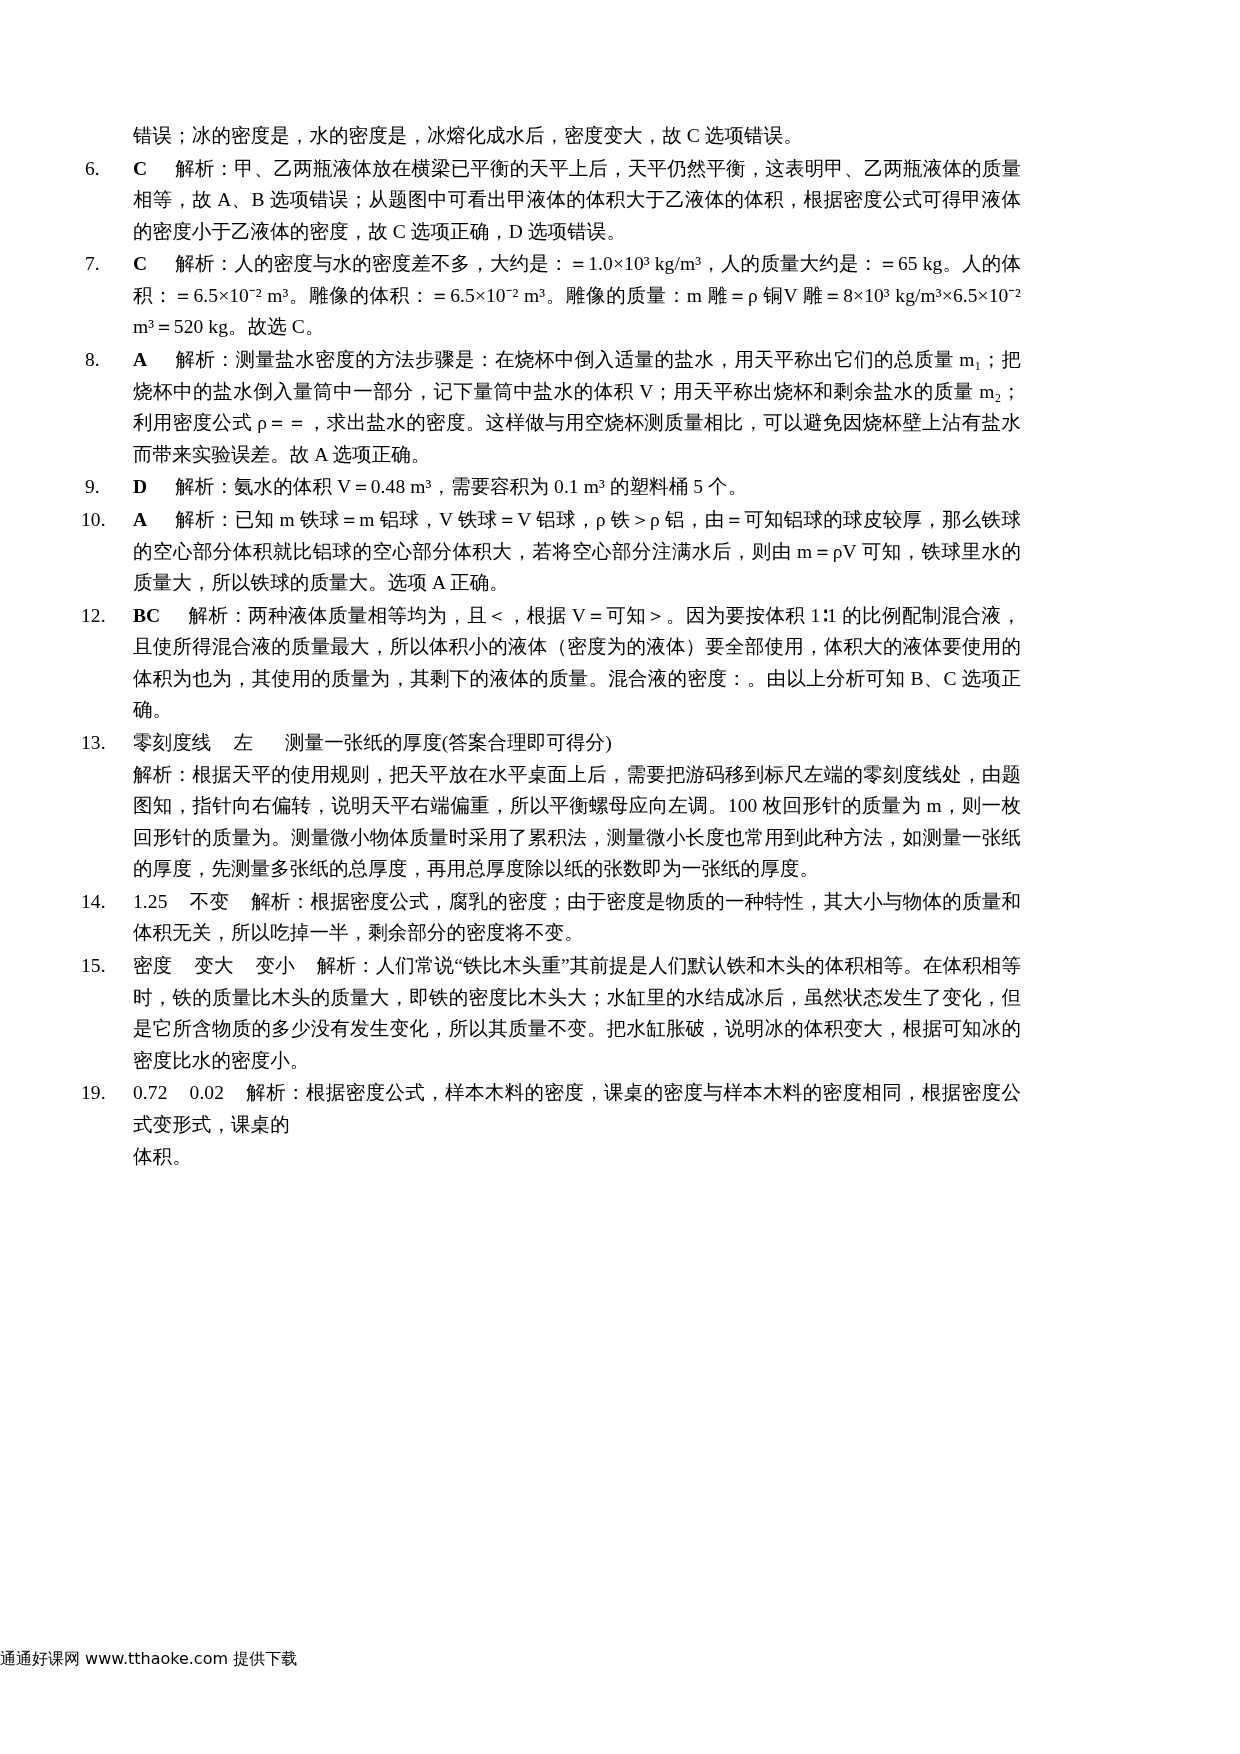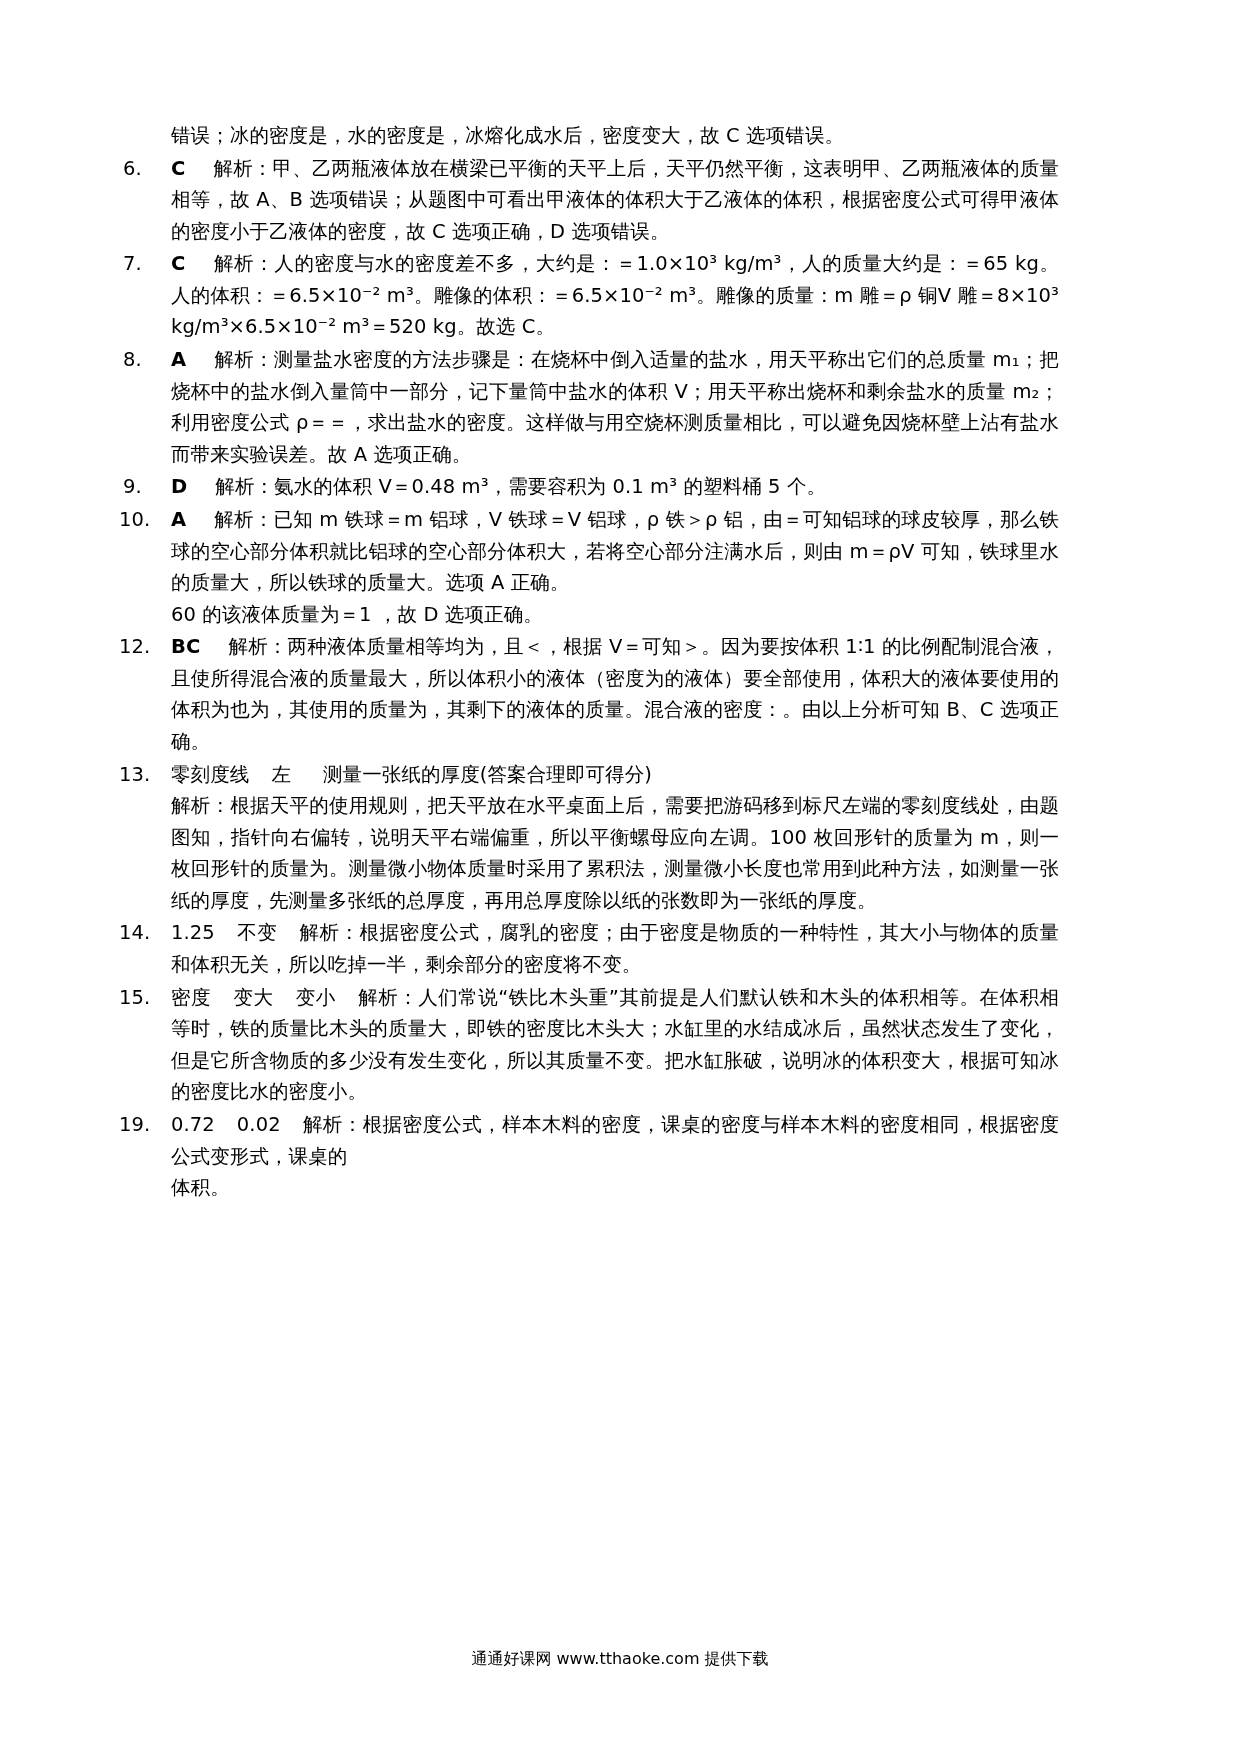--- a/index.html
+++ b/index.html
@@ -15,21 +15,22 @@
     position: relative;
     overflow: hidden;
   }
   .page {
     position: absolute;
     left: 0;
     top: 0;
     width: 1240px;
     height: 1754px;
     box-sizing: border-box;
-    padding: 120px 150px 60px 119px;
+    padding: 120px 150px 60px 81px;
+    font-family: Liberation Serif, serif;
   }
   .content {
     width: 940px;
     font-size: 19.5px;
     line-height: 1.62;
     letter-spacing: 0.1px;
   }
   .lead-line {
     margin: 0 0 0 0;
     text-indent: 0;
@@ -73,21 +74,20 @@
   .cont {
     padding-left: 52px;
     text-align: justify;
     text-justify: inter-ideograph;
   }
   .footer {
     position: absolute;
     left: 0;
     bottom: 84px;
     width: 1240px;
-    text-align: center;
     font-size: 16px;
     color: #000000;
     font-family: "DejaVu Sans", "Liberation Sans", sans-serif;
   }
 </style>
 </head>
 <body>
 
 <div class="page">
   <div class="content">
@@ -122,21 +122,20 @@
       </div>
     </div>
 
     <div class="item">
       <div class="num wide">10.</div>
       <div class="body">
         <span class="ans">A</span><span class="gap"></span><span>解析：</span><span>已知 m 铁球＝m 铝球，V 铁球＝V 铝球，ρ 铁＞ρ 铝，由＝可知铝球的球皮较厚，那么铁球的空心部分体积就比铝球的空心部分体积大，若将空心部分注满水后，则由 m＝ρV 可知，铁球里水的质量大，所以铁球的质量大。选项 A 正确。</span>
       </div>
     </div>
 
-    <div class="cont">60 的该液体质量为＝1 ，故 D 选项正确。</div>
 
     <div class="item">
       <div class="num wide">12.</div>
       <div class="body">
         <span class="ans">BC</span><span class="gap"></span><span>解析：</span><span>两种液体质量相等均为，且＜，根据 V＝可知＞。因为要按体积 1∶1 的比例配制混合液，且使所得混合液的质量最大，所以体积小的液体（密度为的液体）要全部使用，体积大的液体要使用的体积为也为，其使用的质量为，其剩下的液体的质量。混合液的密度：。由以上分析可知 B、C 选项正确。</span>
       </div>
     </div>
 
     <div class="item">
       <div class="num wide">13.</div>

